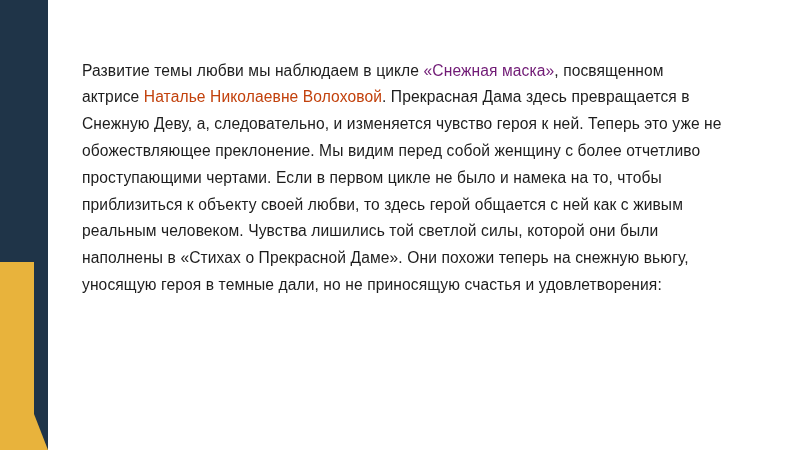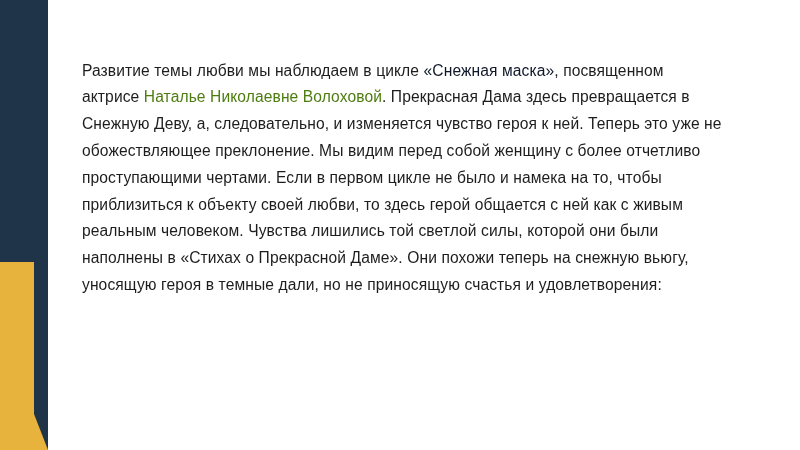--- a/index.html
+++ b/index.html
@@ -64,24 +64,24 @@
     width: 642px;
   }
   .paragraph {
     font-size: 15.6px;
     line-height: 1.72;
     color: #1d1d1d;
     text-align: left;
     letter-spacing: 0.1px;
   }
   .hl-blue {
-    color: #0f172a;
+    color: #701a75;
   }
   .hl-red {
-    color: #4d7c0f;
+    color: #c2410c;
   }
 </style>
 </head>
 <body>
 
 <div class="slide">
 
   <div class="deco-dark-top"></div>
   <div class="deco-gold"></div>
   <div class="deco-dark-bottom"></div>

